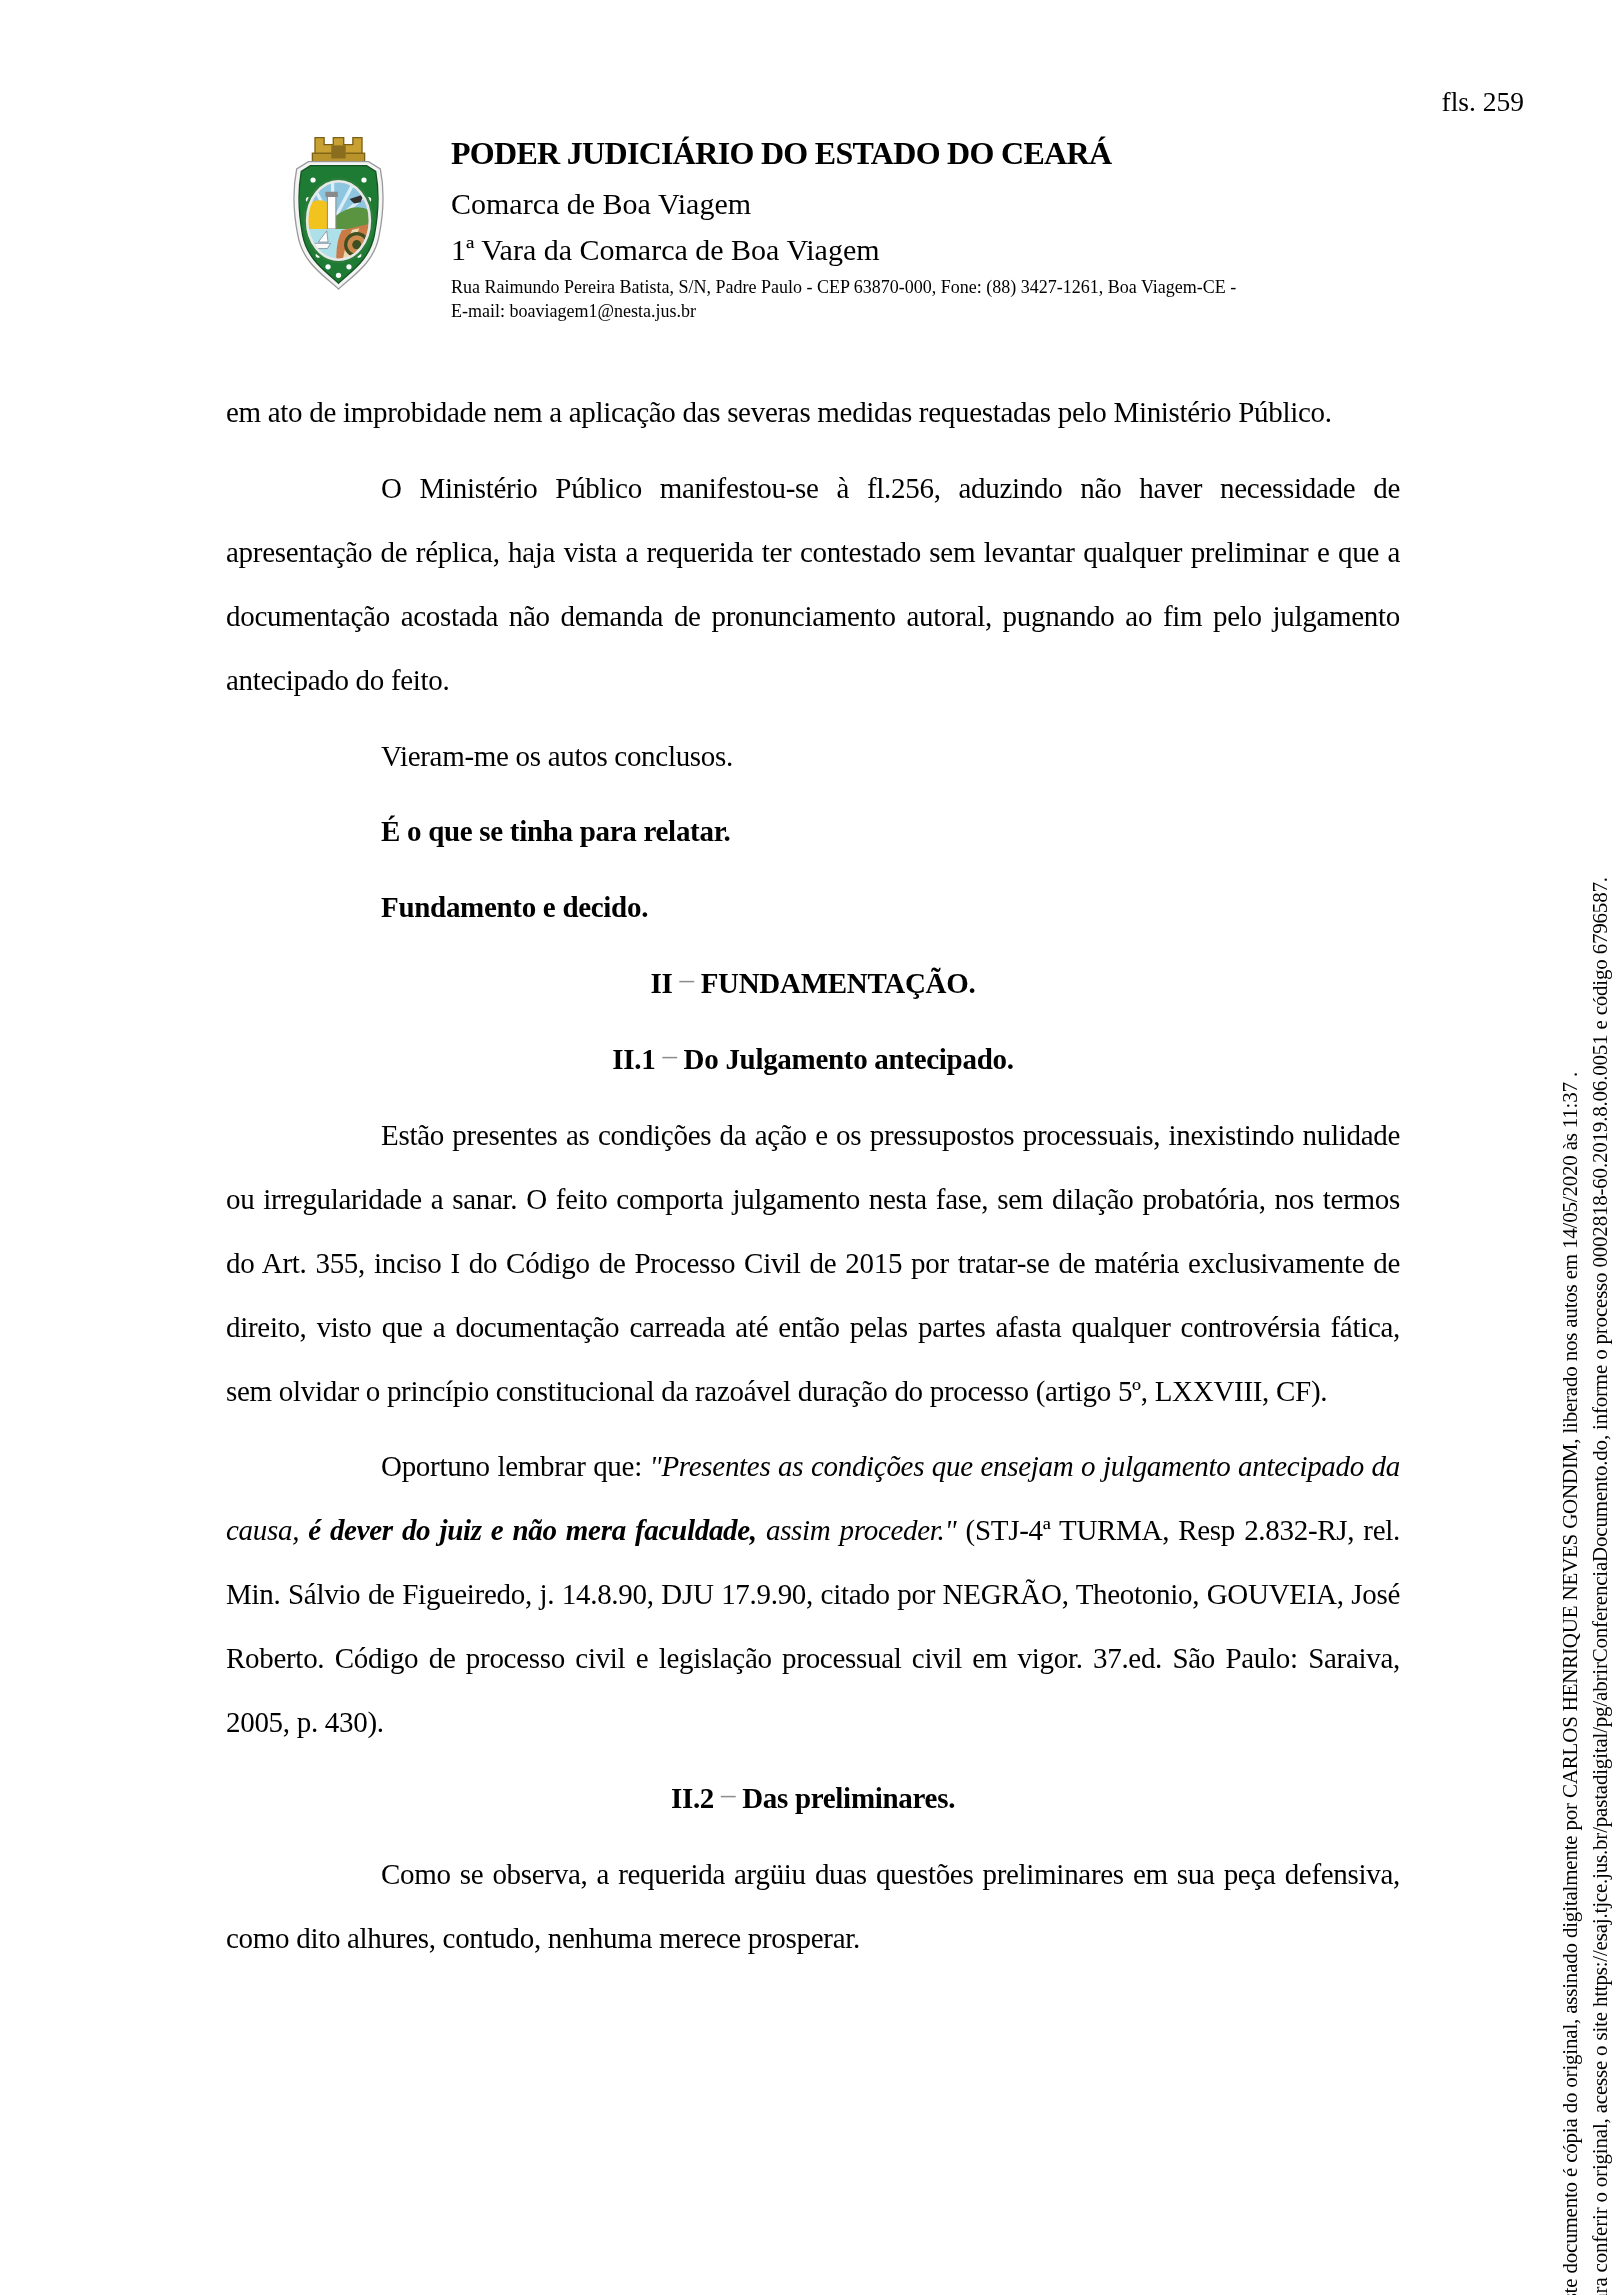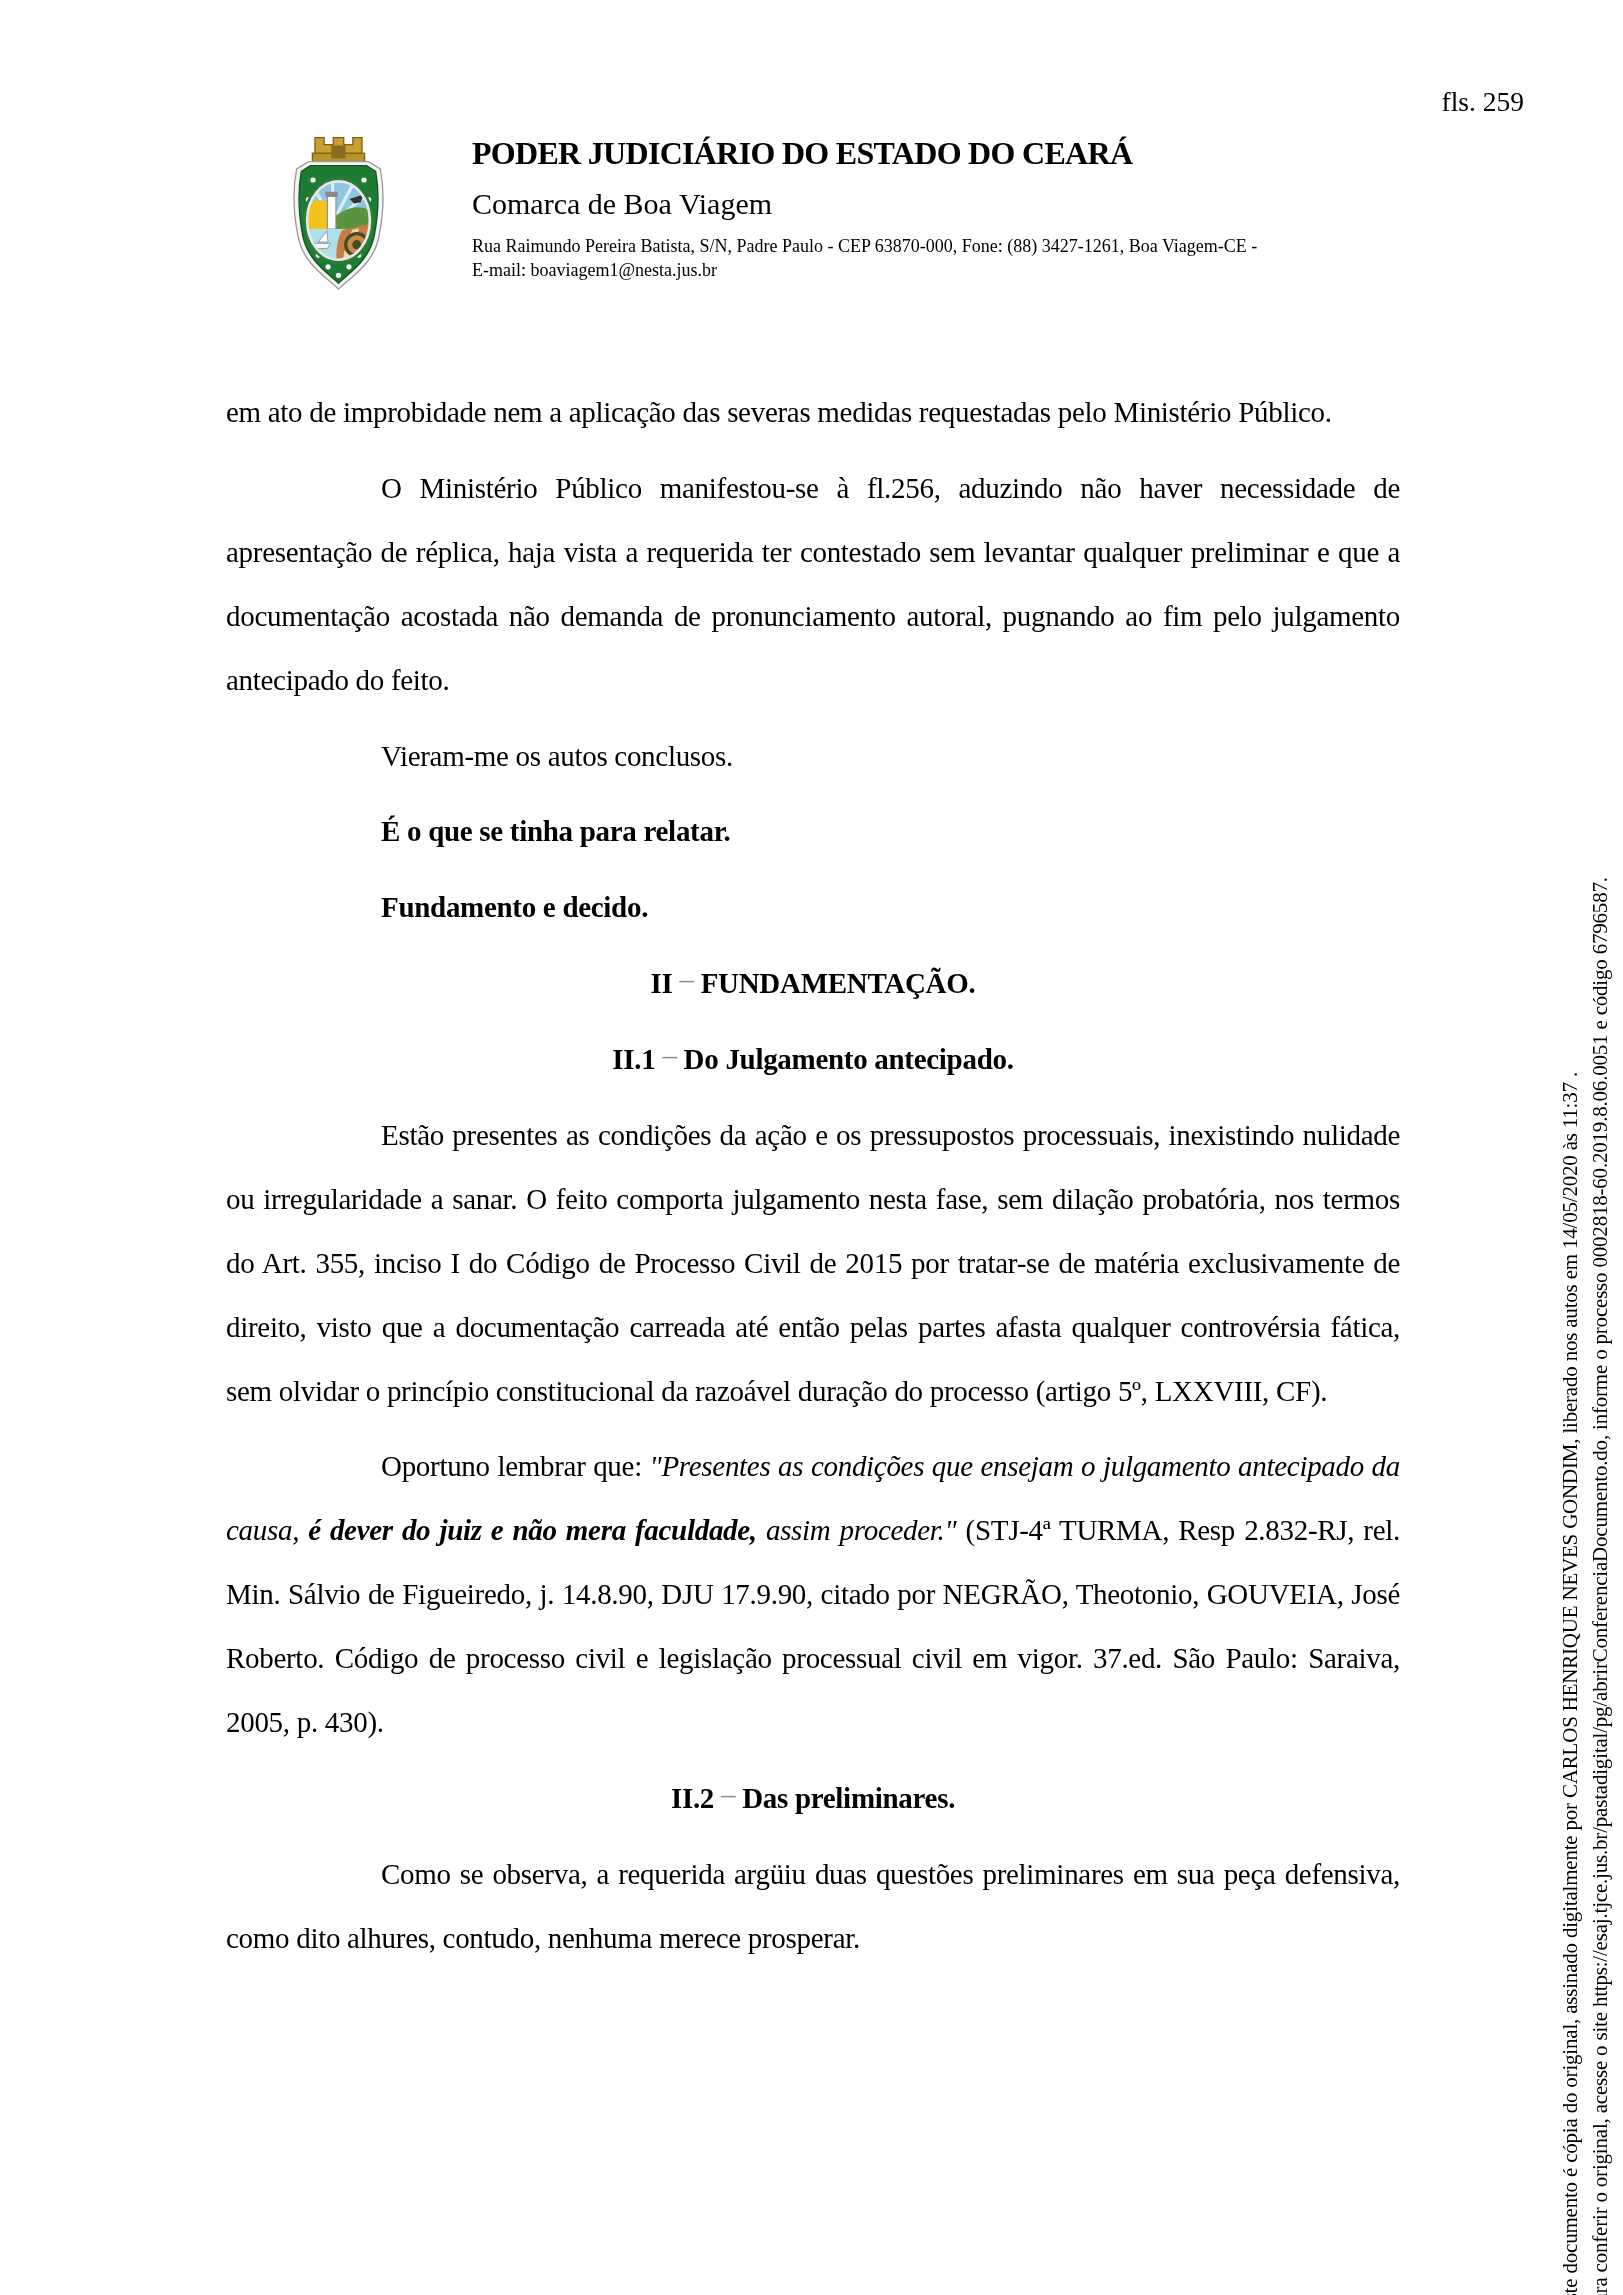--- a/index.html
+++ b/index.html
@@ -1,21 +1,21 @@
 <!DOCTYPE html>
 <html style="font-size:10.5px"><head>
 <meta charset="utf-8">
 <style>
   html,body{margin:0;padding:0;background:#ffffff;}
   .page{position:relative;width:1623px;height:2295px;background:#fff;overflow:hidden;
         font-family:Liberation Serif, serif;color:#000;margin-top:32px;}
   .fls{position:absolute;top:54px;right:99px;font-size:27.5px;}
   .logo{position:absolute;left:279px;top:99px;width:119px;height:162px;}
   .logo svg{width:100%;height:100%;display:block;}
-  .header-text{position:absolute;left:472px;top:105px;width:1020px;}
+  .header-text{position:absolute;left:451px;top:105px;width:1020px;}
   .org{font-size:32px;font-weight:bold;line-height:33px;margin-bottom:18.3px;letter-spacing:-0.7px;}
   .comarca{font-size:30px;line-height:31px;margin-bottom:15px;}
   .vara{font-size:30px;line-height:31px;margin-bottom:9.8px;}
   .addr{font-size:18px;line-height:24px;}
   .doc-body{position:absolute;left:226px;top:348px;width:1174px;}
   .doc-body p{margin:0 0 11.8px 0;font-size:29px;line-height:64px;text-align:justify;letter-spacing:-0.3px;}
   .doc-body p.left{text-align:left;}
   .doc-body p.indent{text-indent:155px;}
   .doc-body p.heading{font-weight:bold;text-align:center;}
   .run-bold{font-weight:bold;}
@@ -86,20 +86,21 @@
         </g>
         <ellipse cx="91" cy="137" rx="48" ry="60" fill="none" stroke="#e8e8e8" stroke-width="4"></ellipse>
         <ellipse cx="91" cy="137" rx="52" ry="64" fill="none" stroke="#2a7d3a" stroke-width="4"></ellipse>
       </g>
     </svg>
   </div>
 
   <div class="header-text">
     <div class="org">PODER JUDICIÁRIO DO ESTADO DO CEARÁ</div>
     <div class="comarca">Comarca de Boa Viagem</div>
+    <div class="vara">1ª Vara da Comarca de Boa Viagem</div>
     <div class="addr">Rua Raimundo Pereira Batista, S/N, Padre Paulo - CEP 63870-000, Fone: (88) 3427-1261, Boa Viagem-CE -</div>
     <div class="addr">E-mail: boaviagem1@nesta.jus.br</div>
   </div>
 
   <main class="doc-body">
       <p class=""><span class="run-normal">em ato de improbidade nem a aplicação das severas medidas requestadas pelo Ministério Público.</span></p>
       <p class=" indent"><span class="run-normal">O Ministério Público manifestou-se à fl.256, aduzindo não haver necessidade de apresentação de réplica, haja vista a requerida ter contestado sem levantar qualquer preliminar e que a documentação acostada não demanda de pronunciamento autoral, pugnando ao fim pelo julgamento antecipado do feito.</span></p>
       <p class=" indent left"><span class="run-normal">Vieram-me os autos conclusos.</span></p>
       <p class=" indent left"><span class="run-bold">É o que se tinha para relatar.</span></p>
       <p class=" indent left"><span class="run-bold">Fundamento e decido.</span></p>

